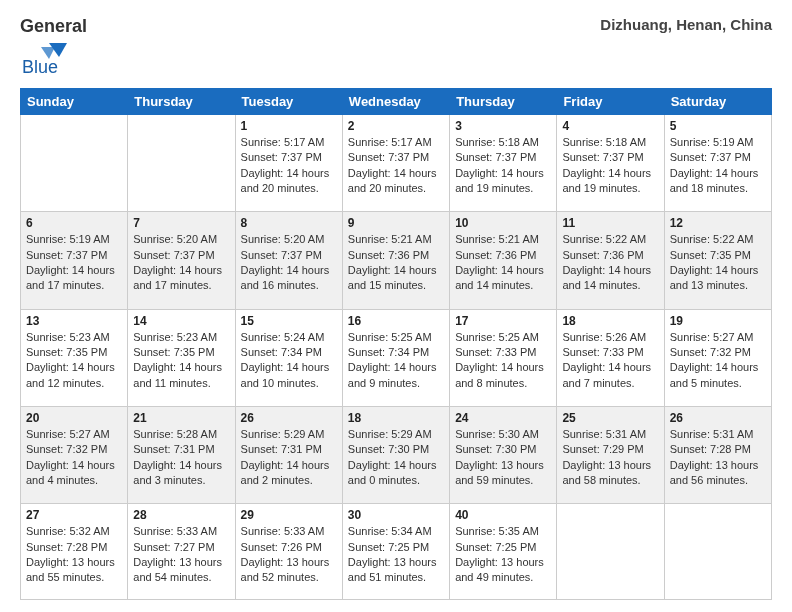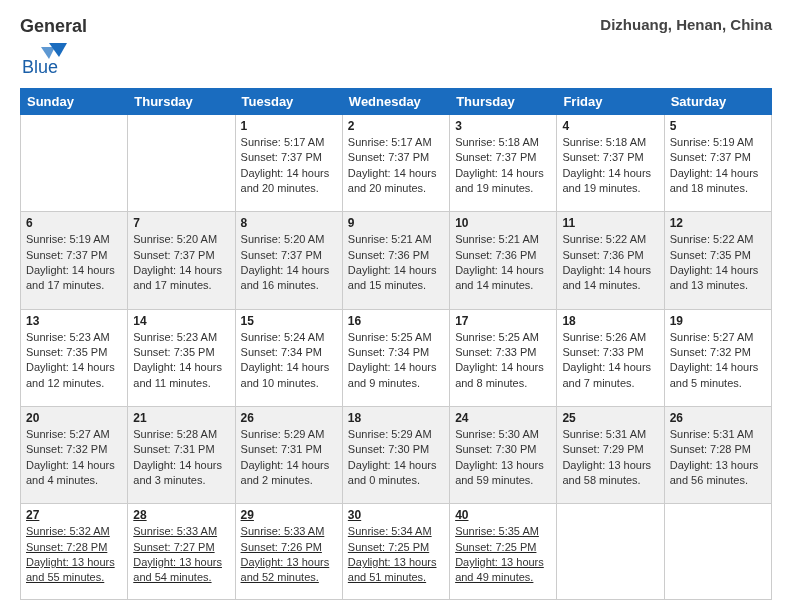--- a/index.html
+++ b/index.html
@@ -77,21 +77,20 @@
     .calendar tbody tr td {
       border: 1px solid #ccc;
       vertical-align: top;
       padding: 4px 5px;
       font-size: 9.5px;
       color: #222;
       height: 88px;
     }
     .calendar tbody tr:last-child td {
       height: 80px;
-      text-decoration: underline;
     }
     .day-num {
       font-size: 12px;
       font-weight: bold;
       display: block;
       margin-bottom: 2px;
     }
     .day-info {
       font-size: 11px;
       color: #333;

